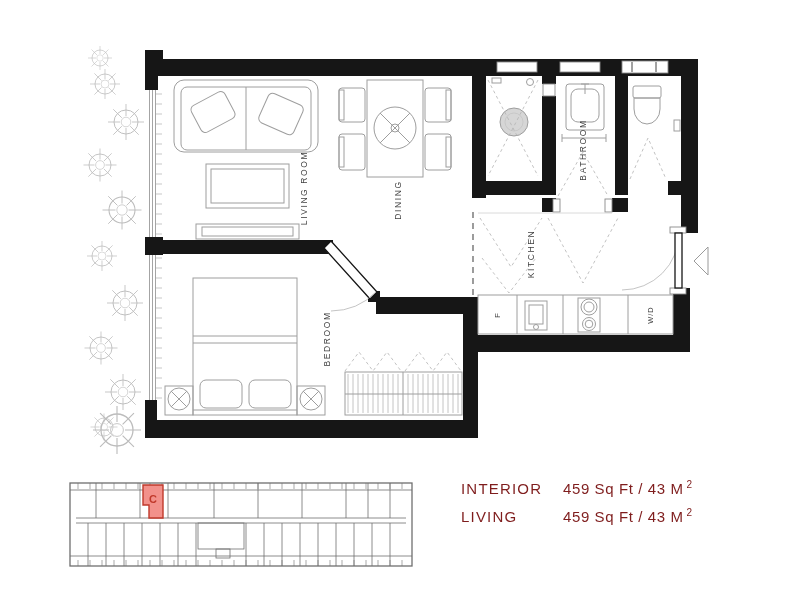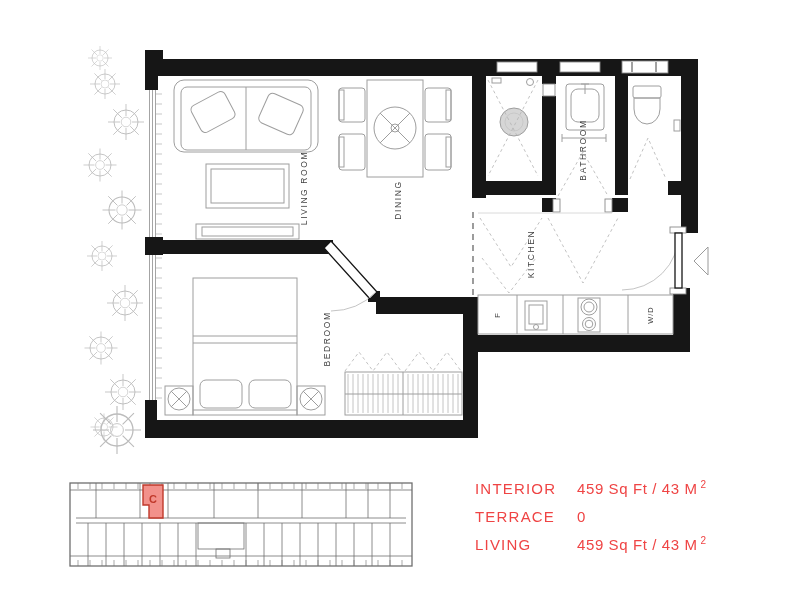--- a/index.html
+++ b/index.html
@@ -7,21 +7,21 @@
          font-family:"Liberation Sans",sans-serif;}
   #plan-svg{position:absolute;left:0;top:0;}
   svg text{font-family:"Liberation Sans",sans-serif;}
   .rlabel{font-size:8.5px;letter-spacing:1.6px;fill:#3f3f3f;}
   .slabel{font-size:7.5px;letter-spacing:1px;fill:#3f3f3f;}
   .furn{stroke:#9e9e9e;fill:none;stroke-width:1;}
   .furn2{stroke:#b5b5b5;fill:none;stroke-width:0.8;}
   .dash{stroke:#b3b3b3;fill:none;stroke-width:0.8;stroke-dasharray:3,3;}
   .thresh{fill:#ffffff;stroke:#8a8a8a;stroke-width:0.9;}
   .kp{stroke:#6f6f6f;fill:none;}
-  #area-table{position:absolute;left:461px;top:479px;width:250px;color:#ef4444;margin-left:14px;}
+  #area-table{position:absolute;left:461px;top:479px;width:250px;color:#7f1d1d;}
   .arow{display:flex;align-items:baseline;height:28px;}
   .alabel{width:102px;font-size:15px;letter-spacing:1.2px;}
   .avalue{font-size:15px;letter-spacing:0.6px;}
   .avalue sup{font-size:10px;margin-left:3px;}
 </style>
 </head>
 <body>
 
 <div id="stage">
 
@@ -232,22 +232,18 @@
     <text x="153" y="503" text-anchor="middle" style="font-size:11px;font-weight:bold;" fill="#c0392b">C</text>
   </g>
 </svg>
 
 <div id="area-table">
   <div class="arow">
     <span class="alabel">INTERIOR</span>
     <span class="avalue"><span>459 Sq Ft / 43 M</span><sup>2</sup></span>
   </div>
   <div class="arow">
-    <span class="alabel">TERRACE</span>
-    <span class="avalue"><span>0</span><sup></sup></span>
-  </div>
-  <div class="arow">
     <span class="alabel">LIVING</span>
     <span class="avalue"><span>459 Sq Ft / 43 M</span><sup>2</sup></span>
   </div>
 </div>
 
 </div>
 
 </body></html>

